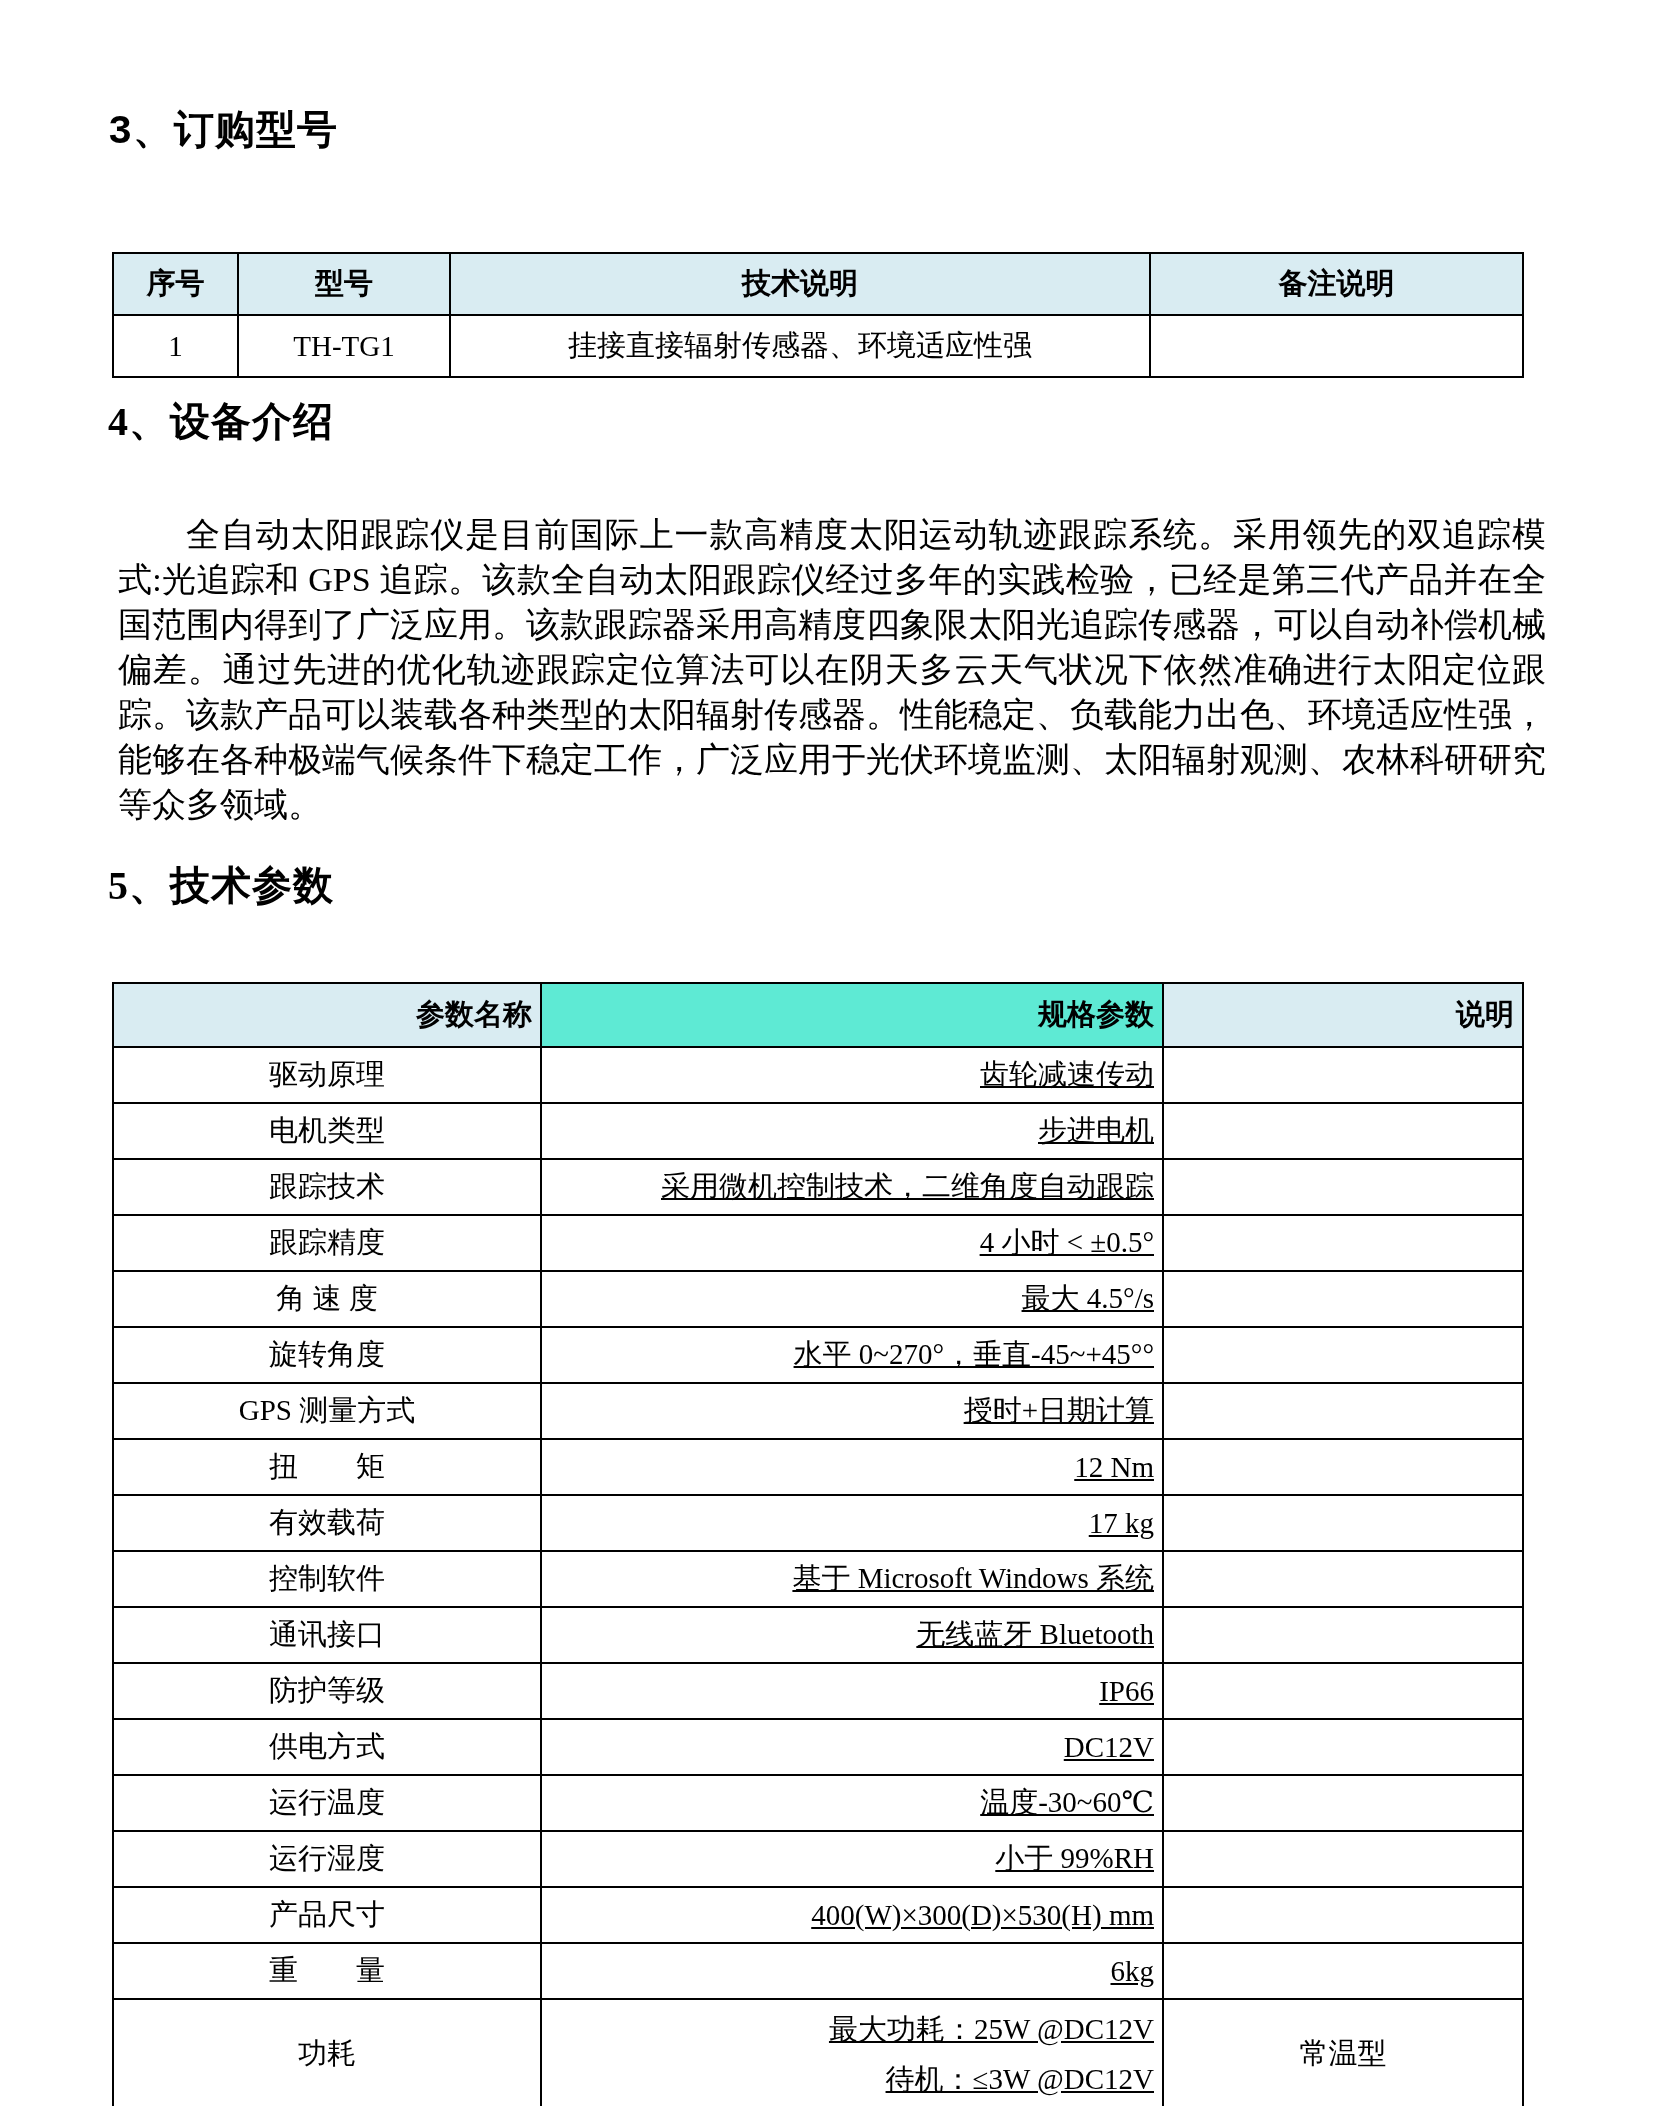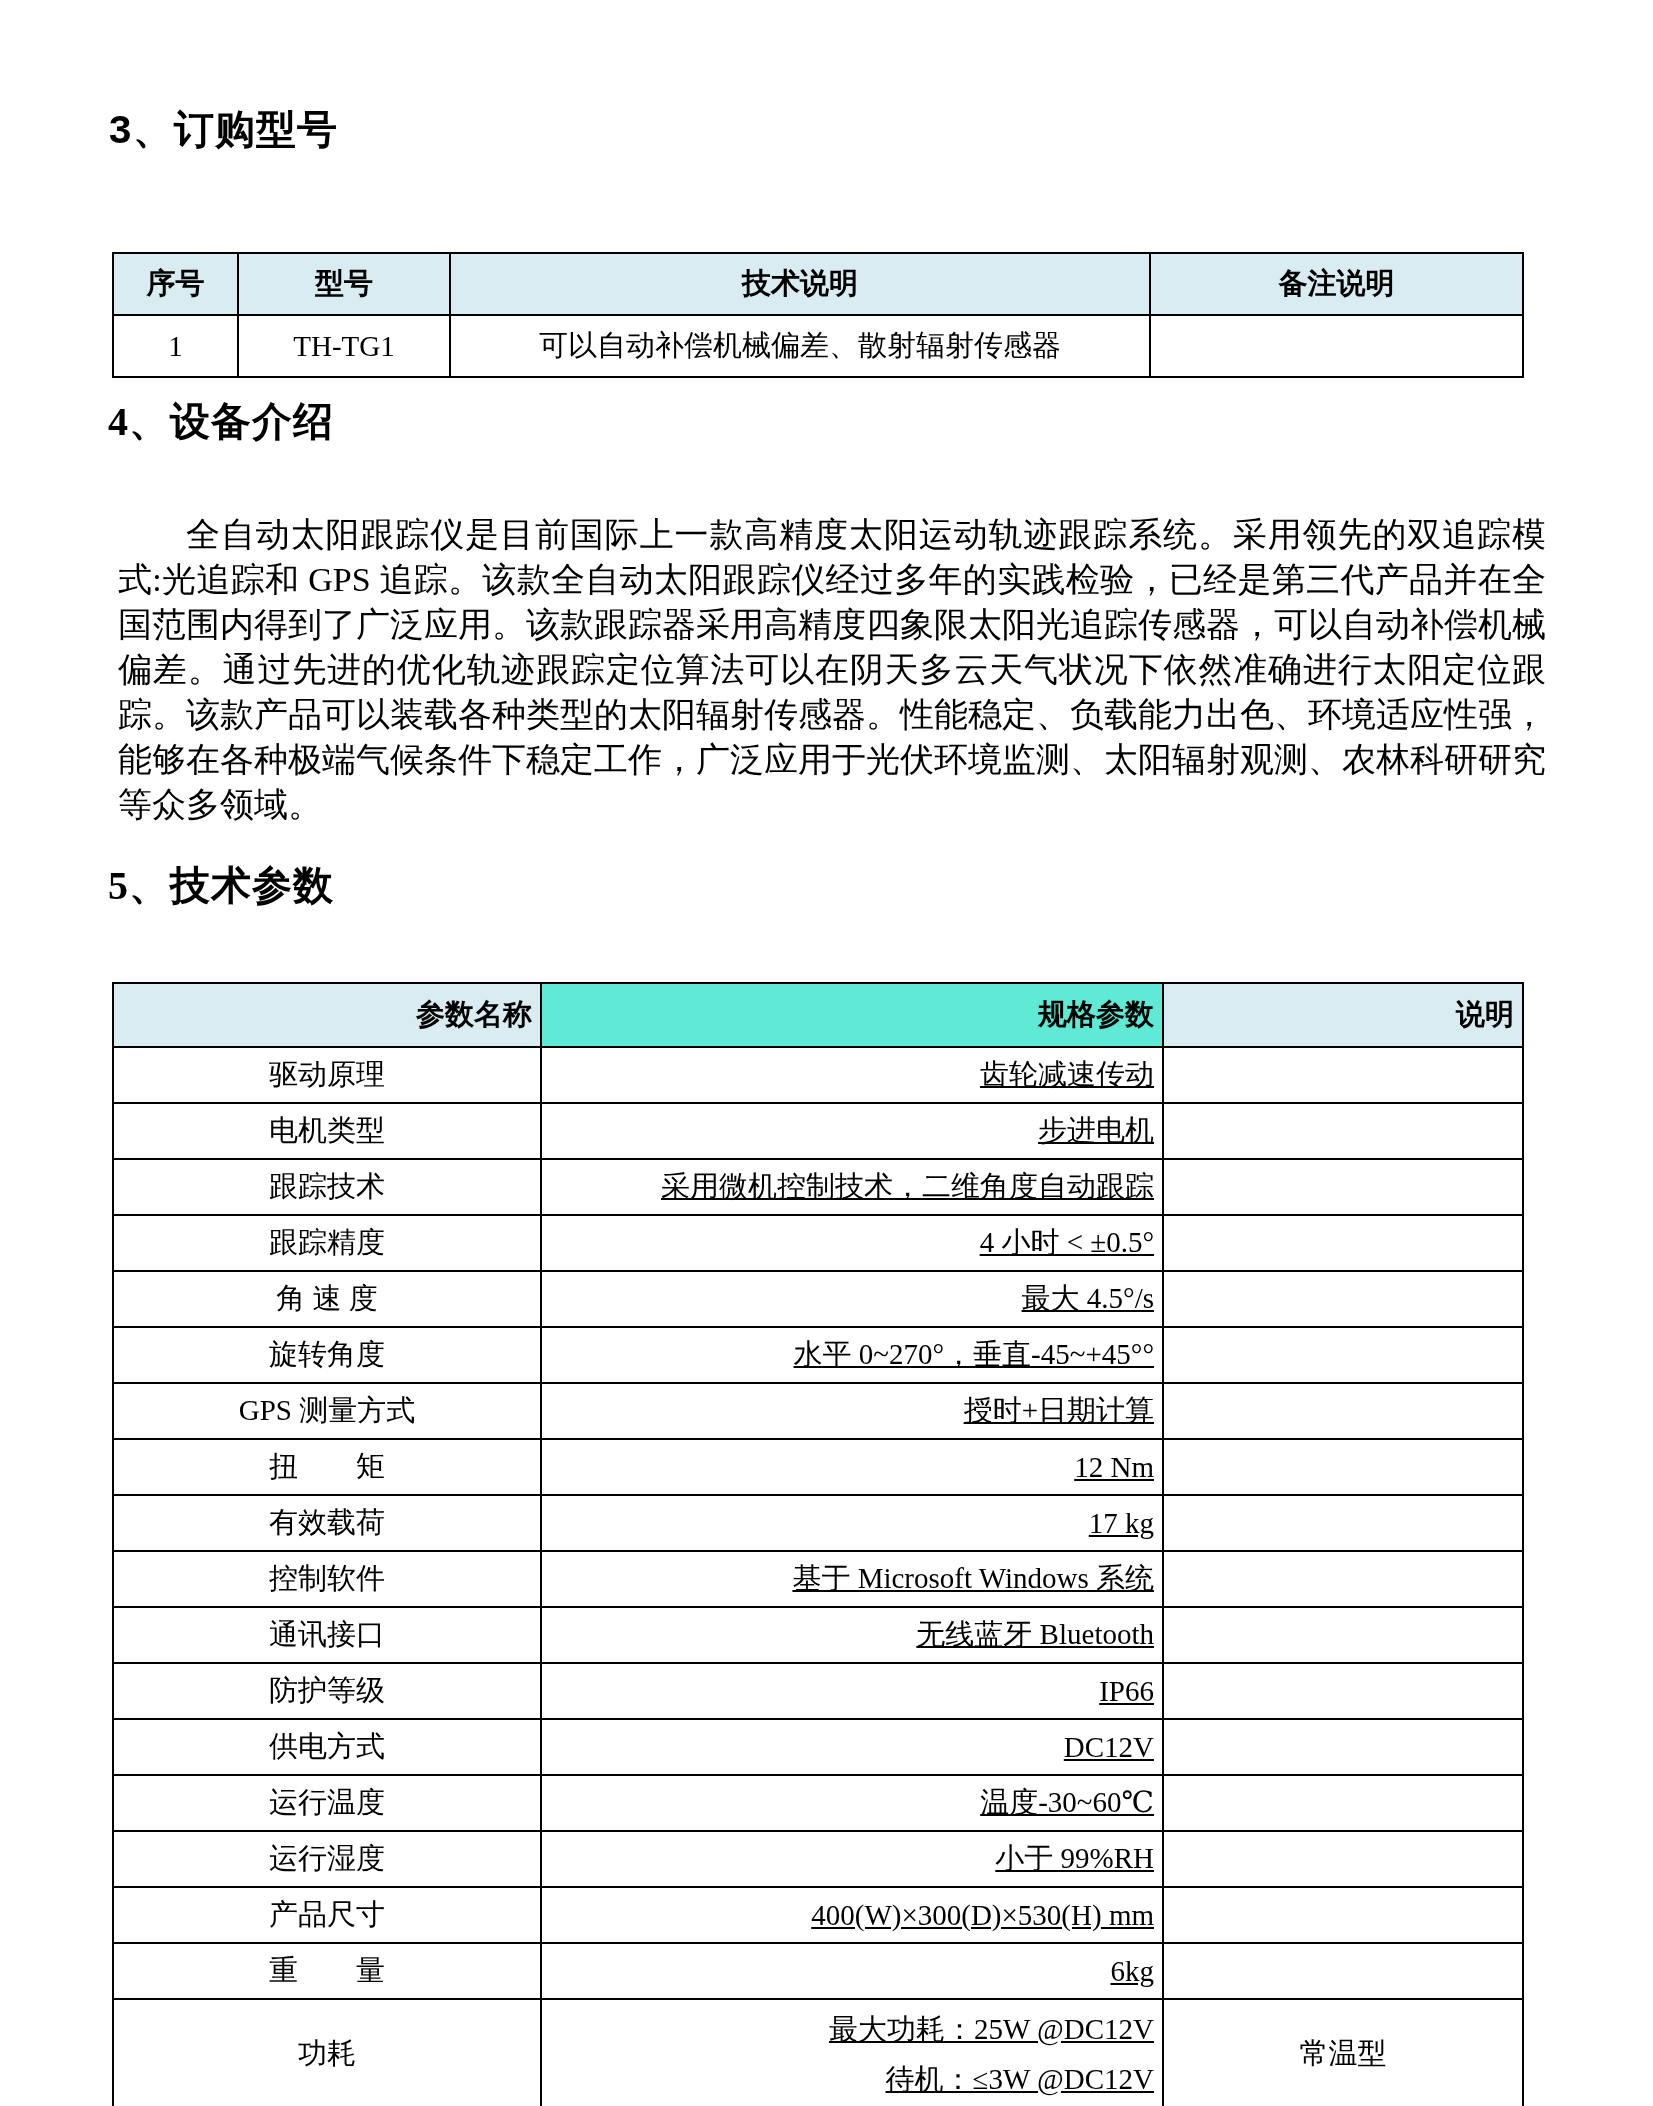--- a/index.html
+++ b/index.html
@@ -103,21 +103,21 @@
     <tbody>
       <tr>
         <td class="hd" style="background: rgb(217, 236, 242);">序号</td>
         <td class="hd" style="background: rgb(217, 236, 242);">型号</td>
         <td class="hd" style="background: rgb(217, 236, 242);">技术说明</td>
         <td class="hd" style="background: rgb(217, 236, 242);">备注说明</td>
       </tr>
       <tr>
         <td>1</td>
         <td>TH-TG1</td>
-        <td>可以自动补偿机械偏差、散射辐射传感器</td>
+        <td>挂接直接辐射传感器、环境适应性强</td>
         <td></td>
       </tr>
     </tbody>
   </table>
 
   <h2 class="sec-heading" id="heading-intro">4、设备介绍</h2>
 
   <p class="intro-paragraph">全自动太阳跟踪仪是目前国际上一款高精度太阳运动轨迹跟踪系统。采用领先的双追踪模式:光追踪和 GPS 追踪。该款全自动太阳跟踪仪经过多年的实践检验，已经是第三代产品并在全国范围内得到了广泛应用。该款跟踪器采用高精度四象限太阳光追踪传感器，可以自动补偿机械偏差。通过先进的优化轨迹跟踪定位算法可以在阴天多云天气状况下依然准确进行太阳定位跟踪。该款产品可以装载各种类型的太阳辐射传感器。性能稳定、负载能力出色、环境适应性强，能够在各种极端气候条件下稳定工作，广泛应用于光伏环境监测、太阳辐射观测、农林科研研究等众多领域。</p>
 
   <h2 class="sec-heading" id="heading-params">5、技术参数</h2>

